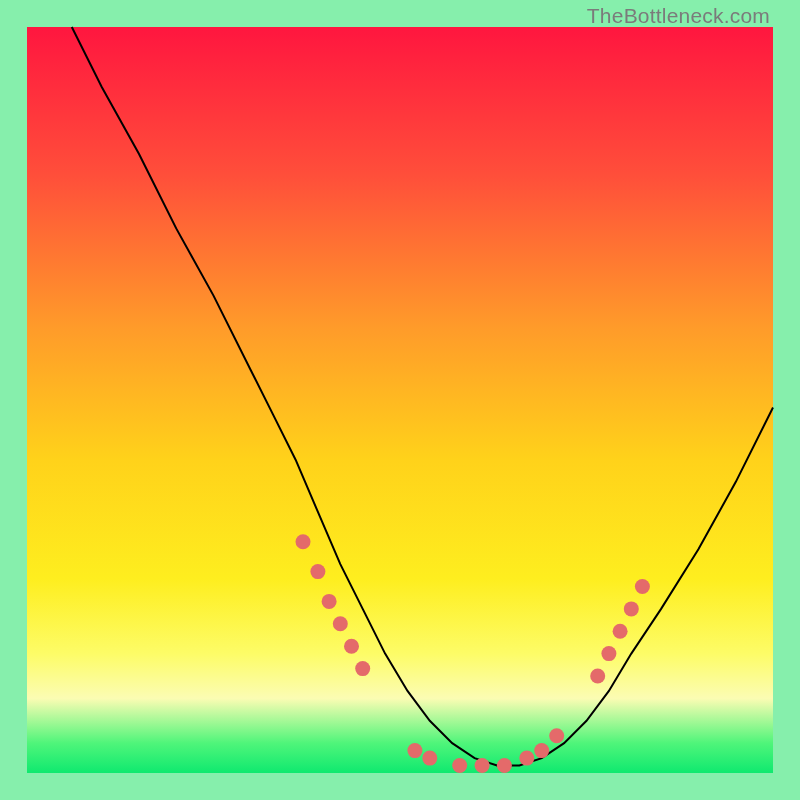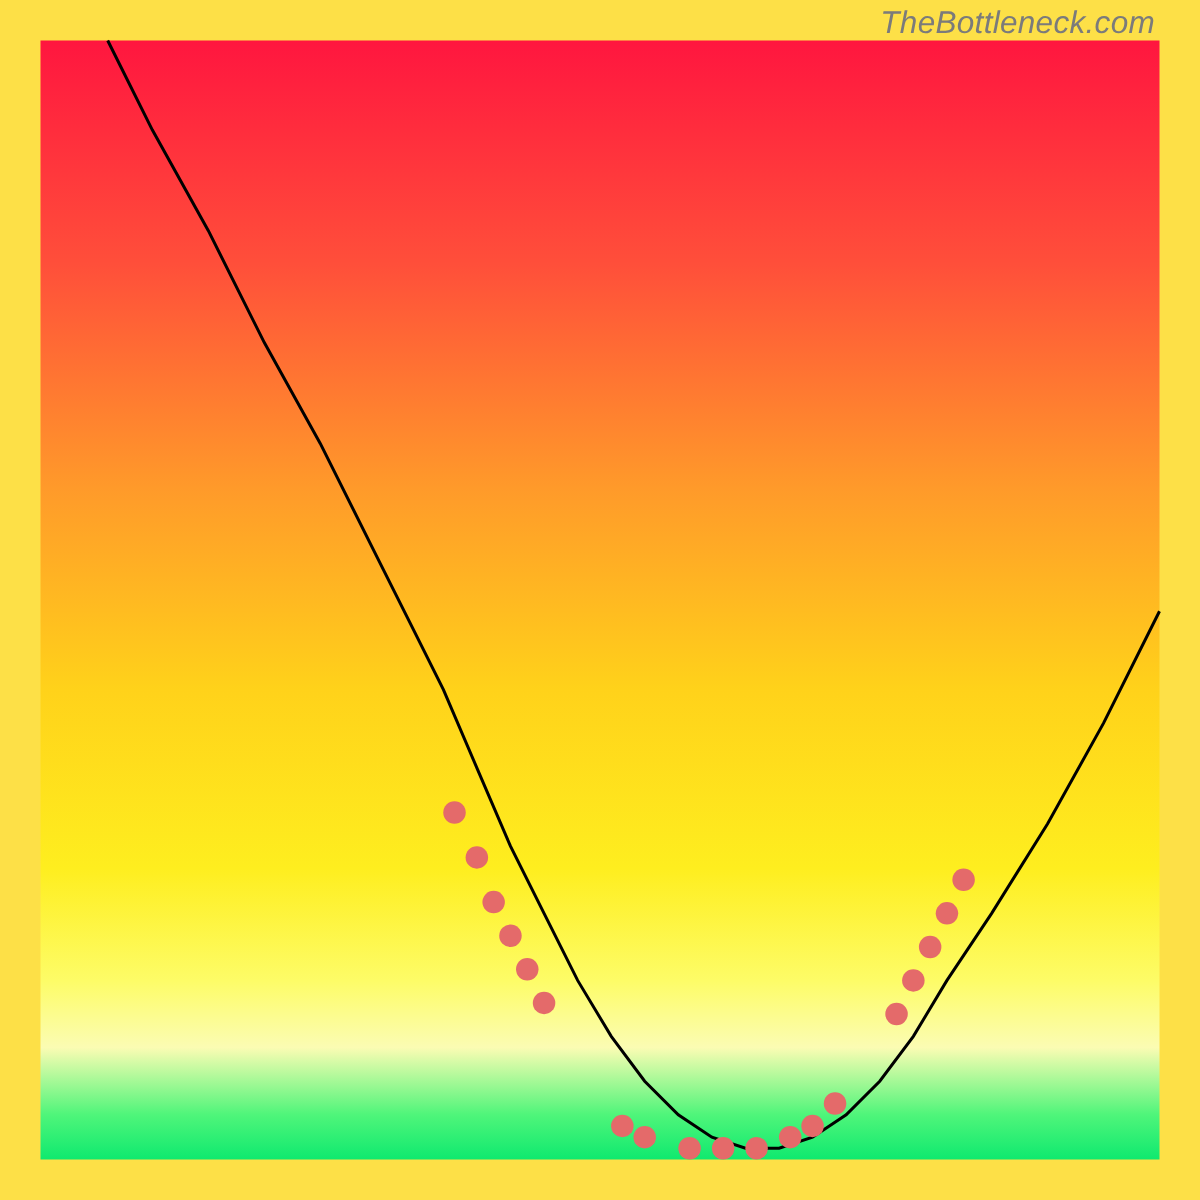--- a/index.html
+++ b/index.html
@@ -10,22 +10,21 @@
     background: #000;
     overflow: hidden;
     font-family: Arial, Helvetica, sans-serif;
   }
   .frame {
     position: absolute;
     left: 0;
     top: 0;
     width: 800px;
     height: 800px;
-    background: #fde047;
-    font-style: italic;
+    background: #86efac;
   }
   .plot {
     position: absolute;
     left: 27px;
     top: 27px;
     width: 746px;
     height: 746px;
     
     background: linear-gradient(
       to bottom,

